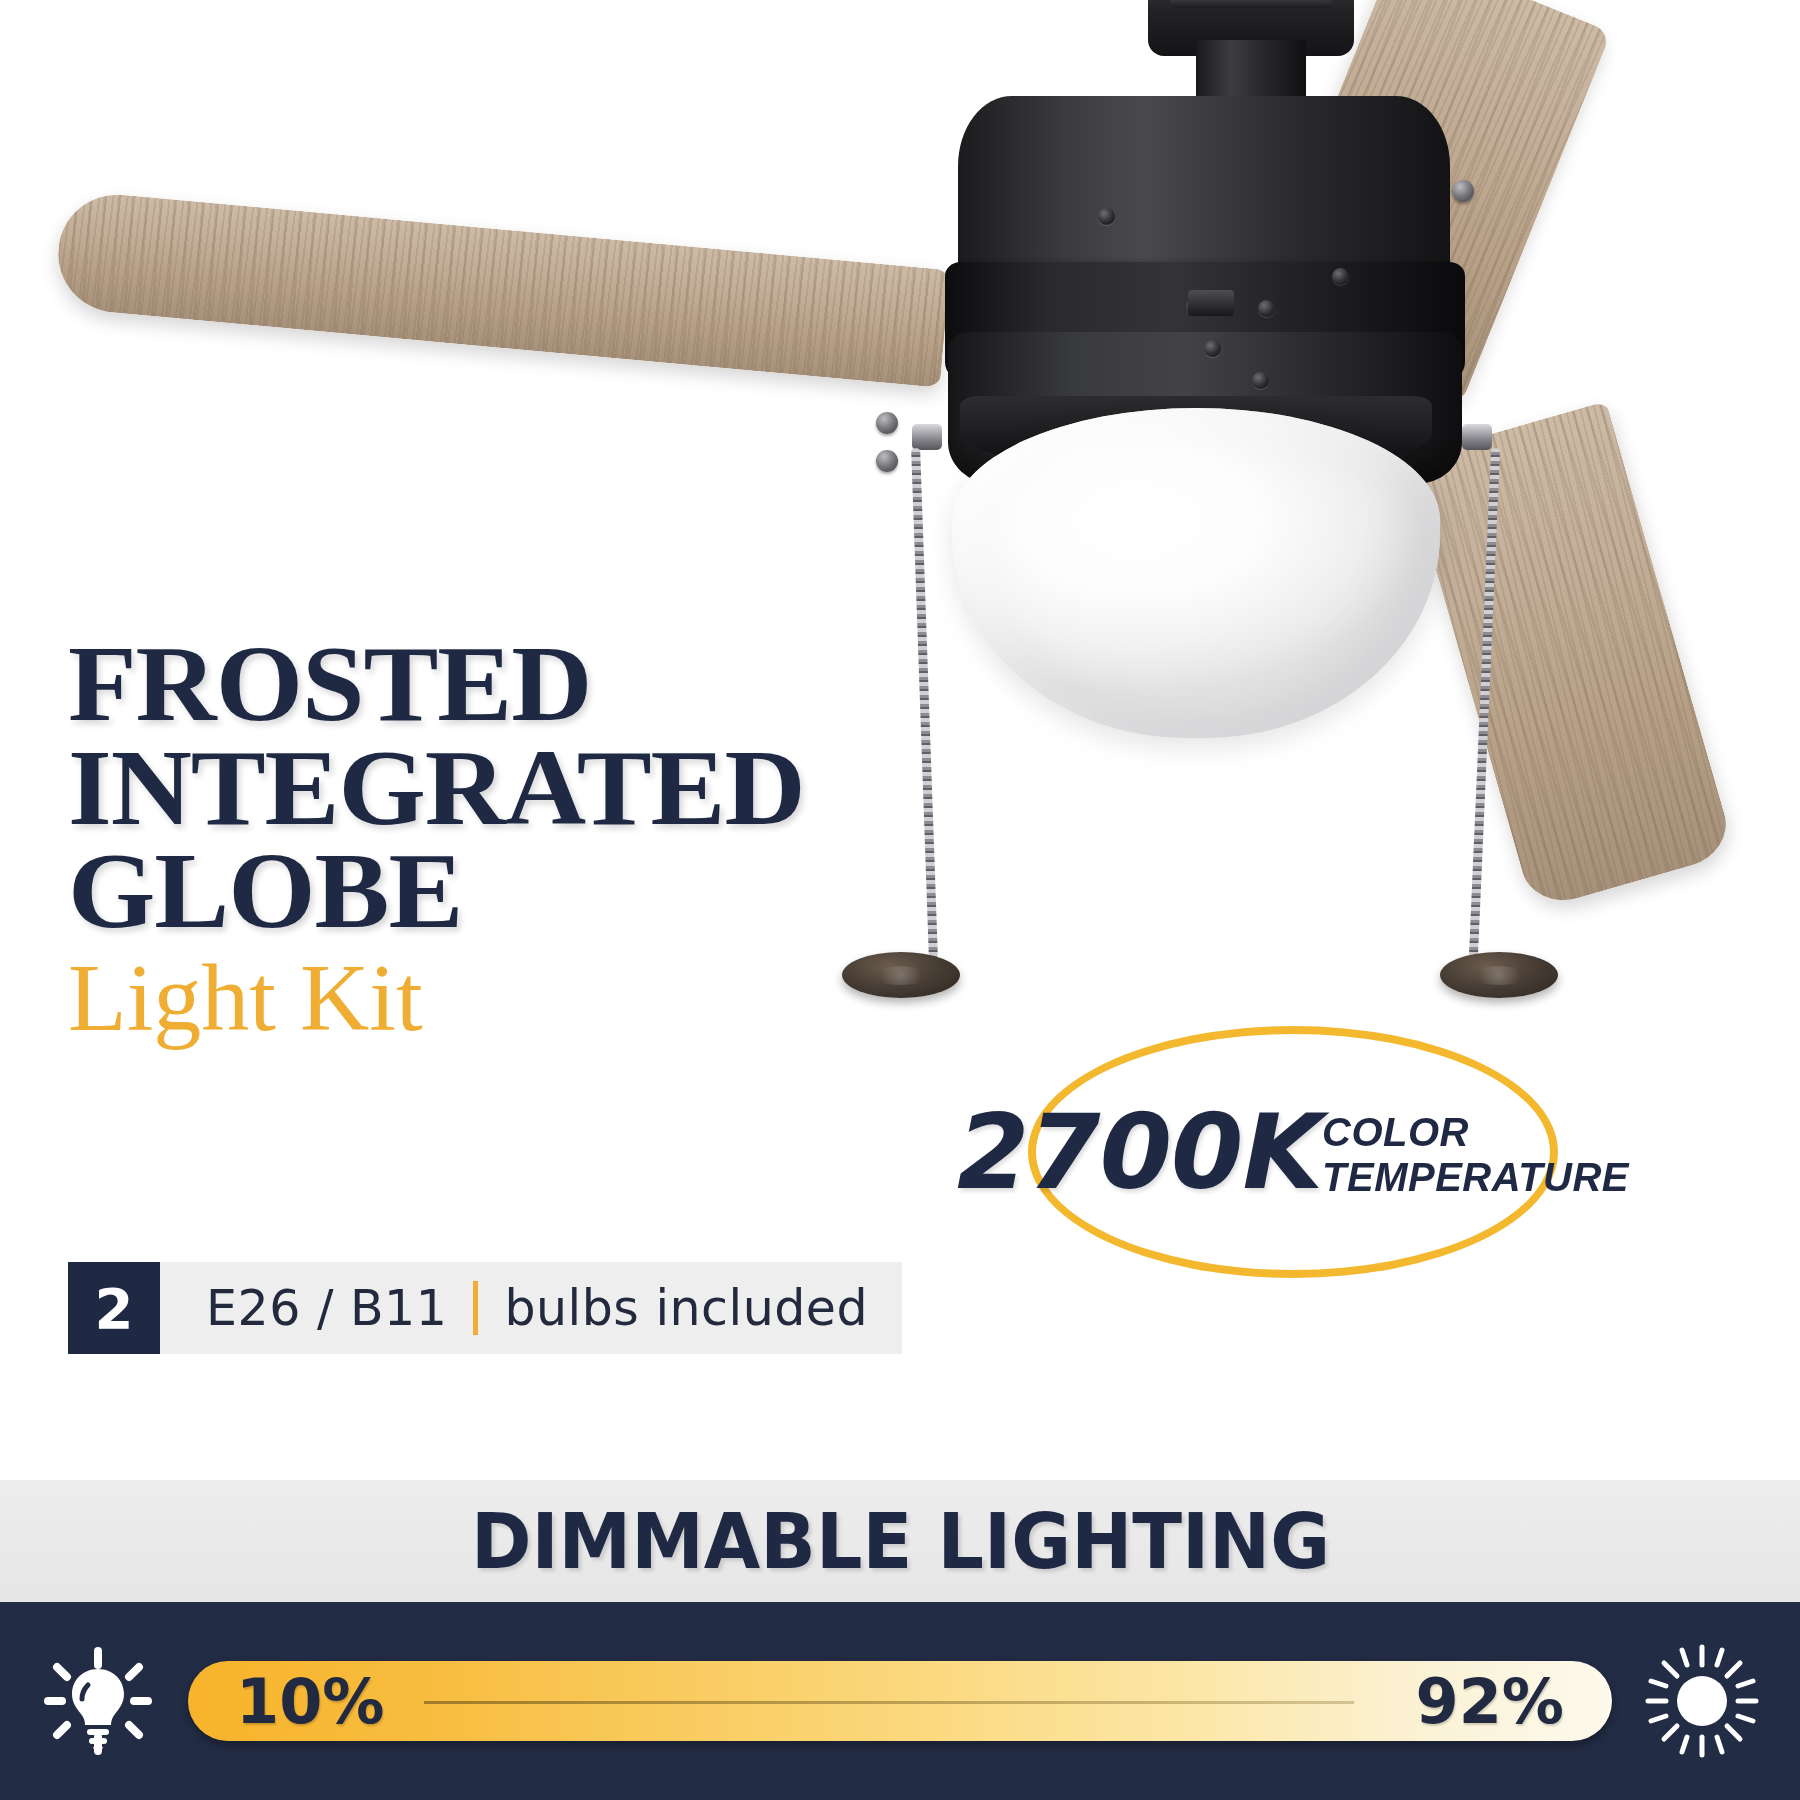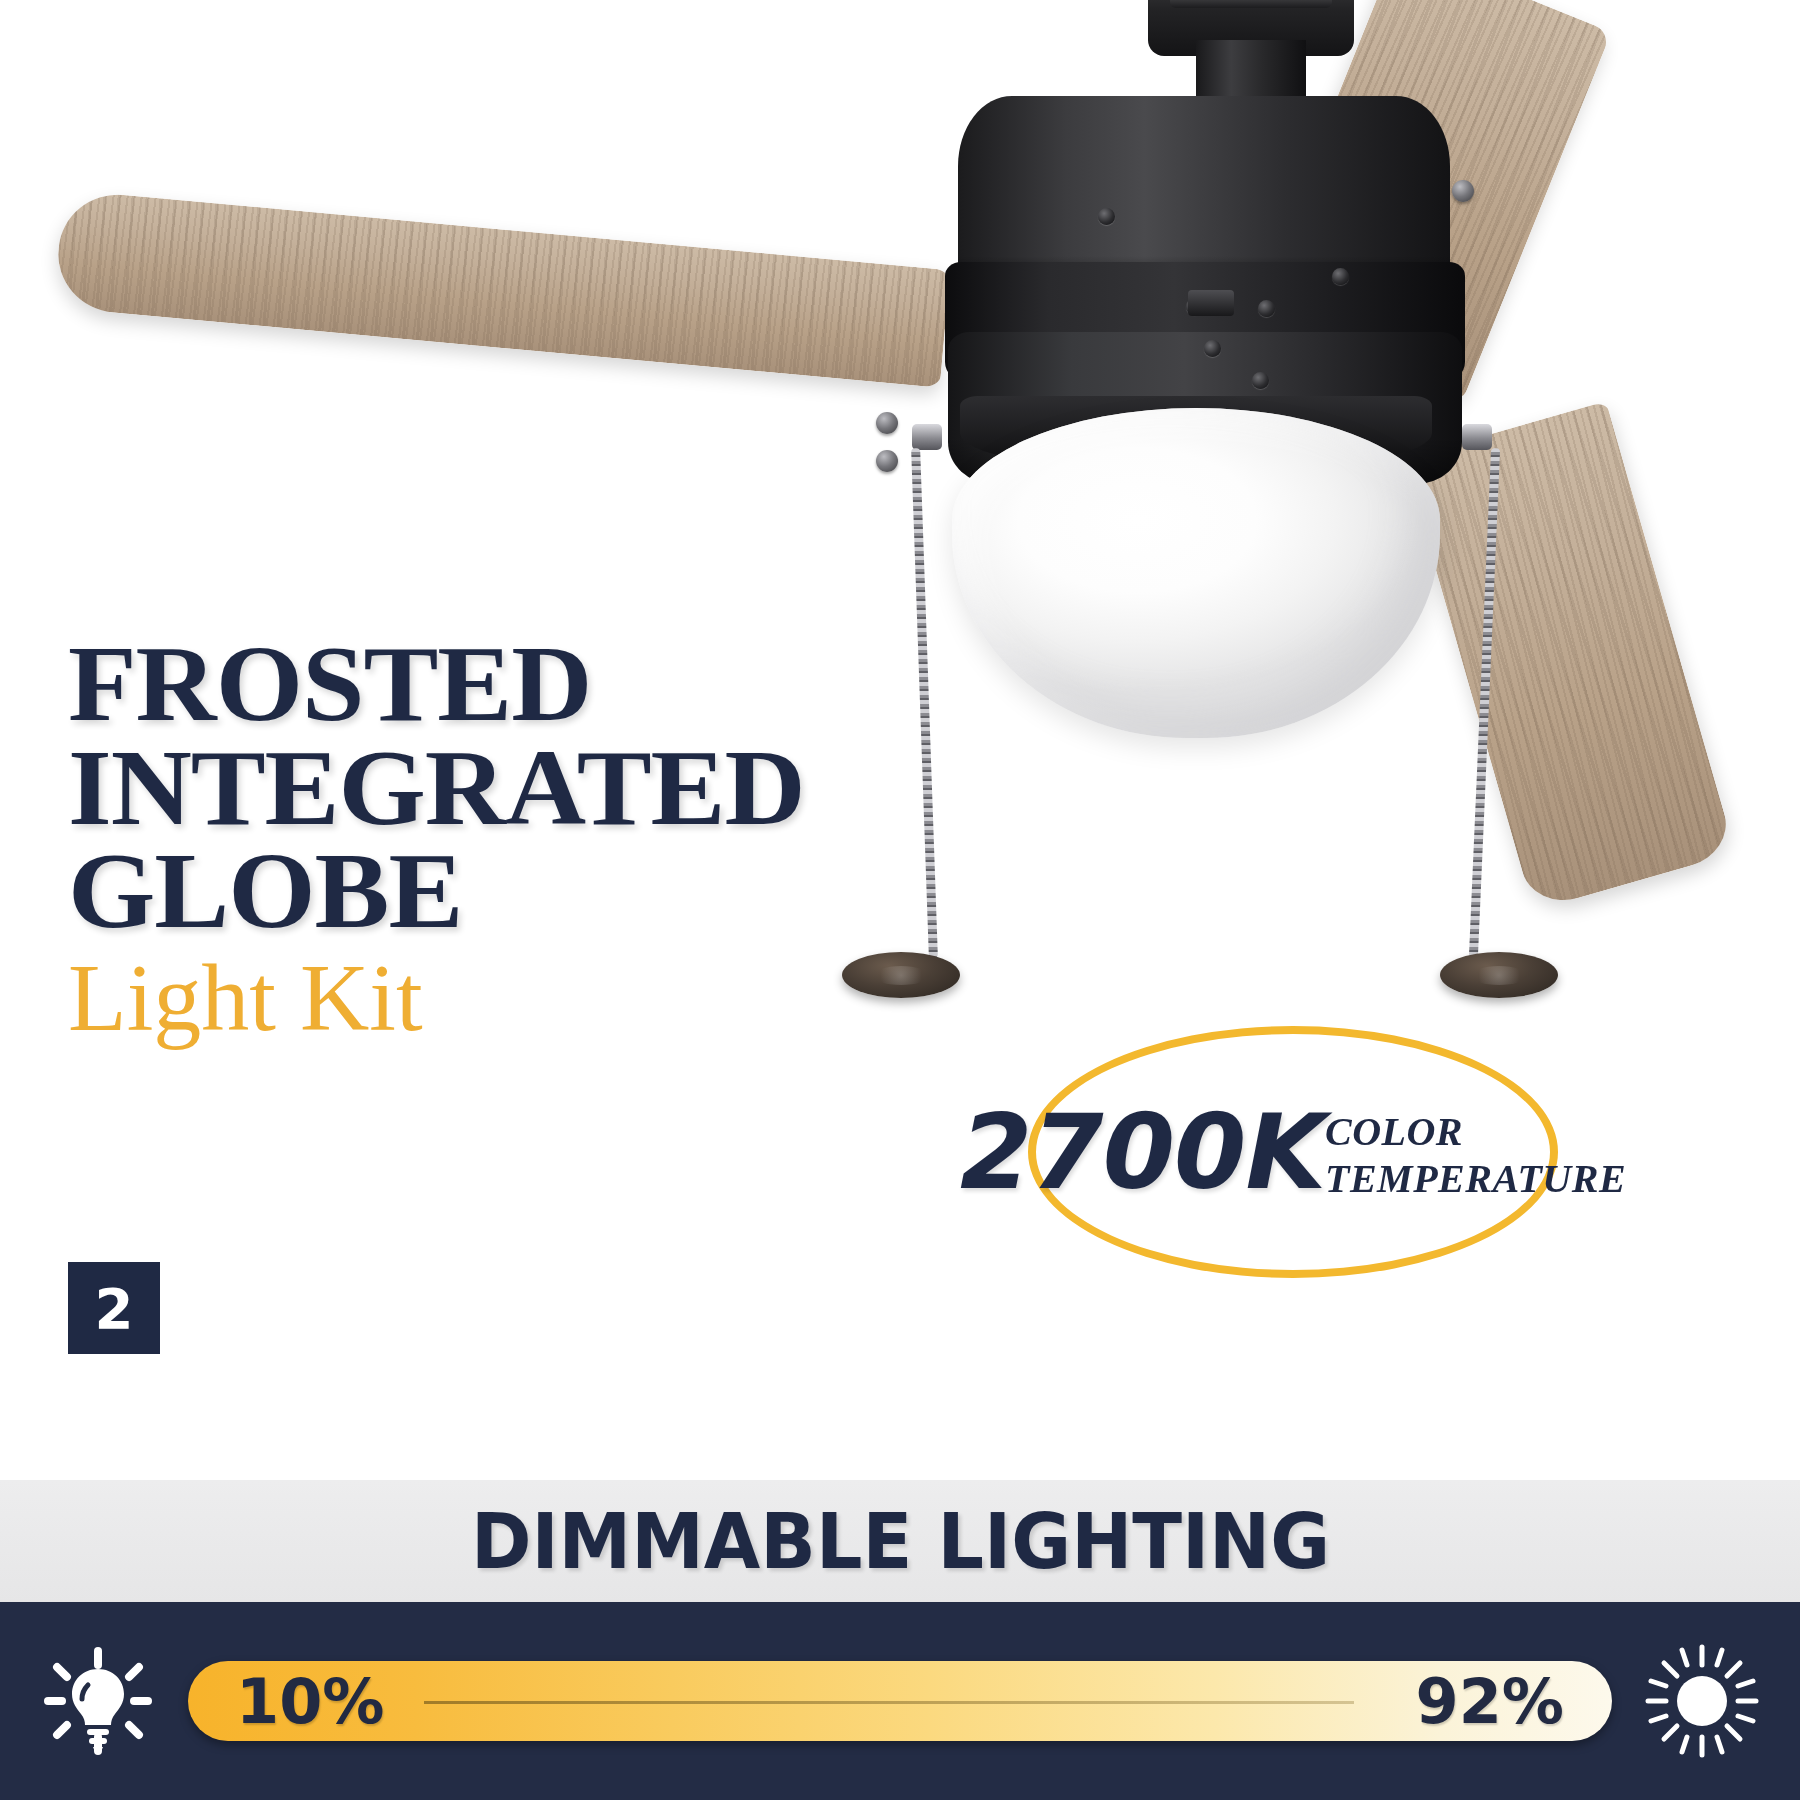--- a/index.html
+++ b/index.html
@@ -271,21 +271,21 @@
     font-family: "DejaVu Sans", sans-serif;
     font-weight: bold;
     font-style: italic;
     font-size: 104px;
     color: #1f2944;
     letter-spacing: -1px;
     line-height: 1;
     text-shadow: 2px 3px 4px rgba(0,0,0,.14);
   }
   .badge-label {
-    font-family: Liberation Serif, serif;
+    font-family: Liberation Sans, sans-serif;
     font-weight: bold;
     font-style: italic;
     font-size: 40px;
     color: #1f2944;
     letter-spacing: 0.5px;
     margin-top: 6px;
   }
 
   
   .band {
@@ -405,20 +405,25 @@
 
   <div class="headline">
     <div class="hl-line">FROSTED</div>
     <div class="hl-line">INTEGRATED</div>
     <div class="hl-line">GLOBE</div>
     <div class="hl-sub">Light Kit</div>
   </div>
 
   <div class="spec-bar">
     <div class="spec-count">2</div>
+    <div class="spec-body">
+      <span class="spec-code">E26 / B11</span>
+      <span class="spec-div"></span>
+      <span class="spec-note">bulbs included</span>
+    </div>
   </div>
 
   <div class="badge">
     <div class="badge-value">2700K</div>
     <div class="badge-label">COLOR TEMPERATURE</div>
   </div>
 
   <div class="band">
     <div class="band-text">DIMMABLE LIGHTING</div>
   </div>

